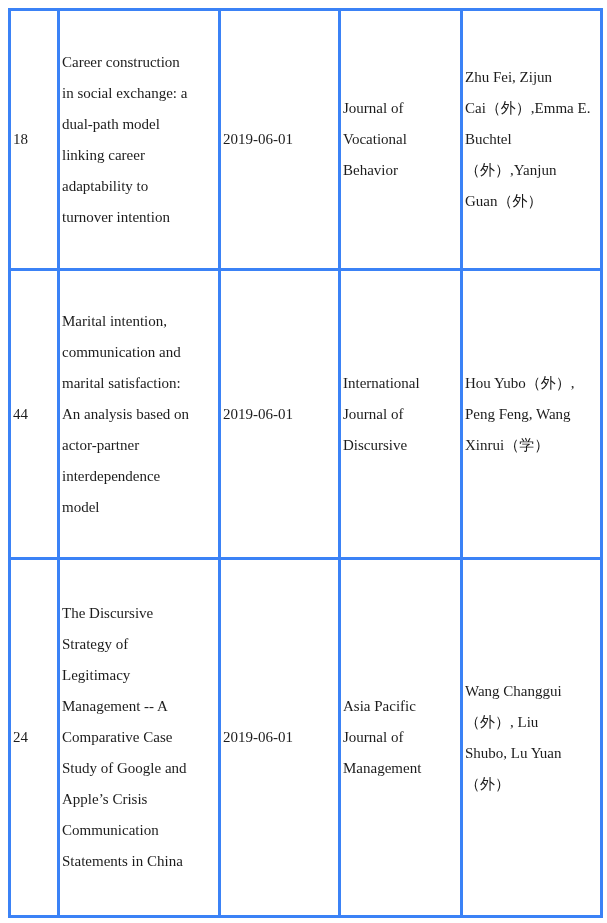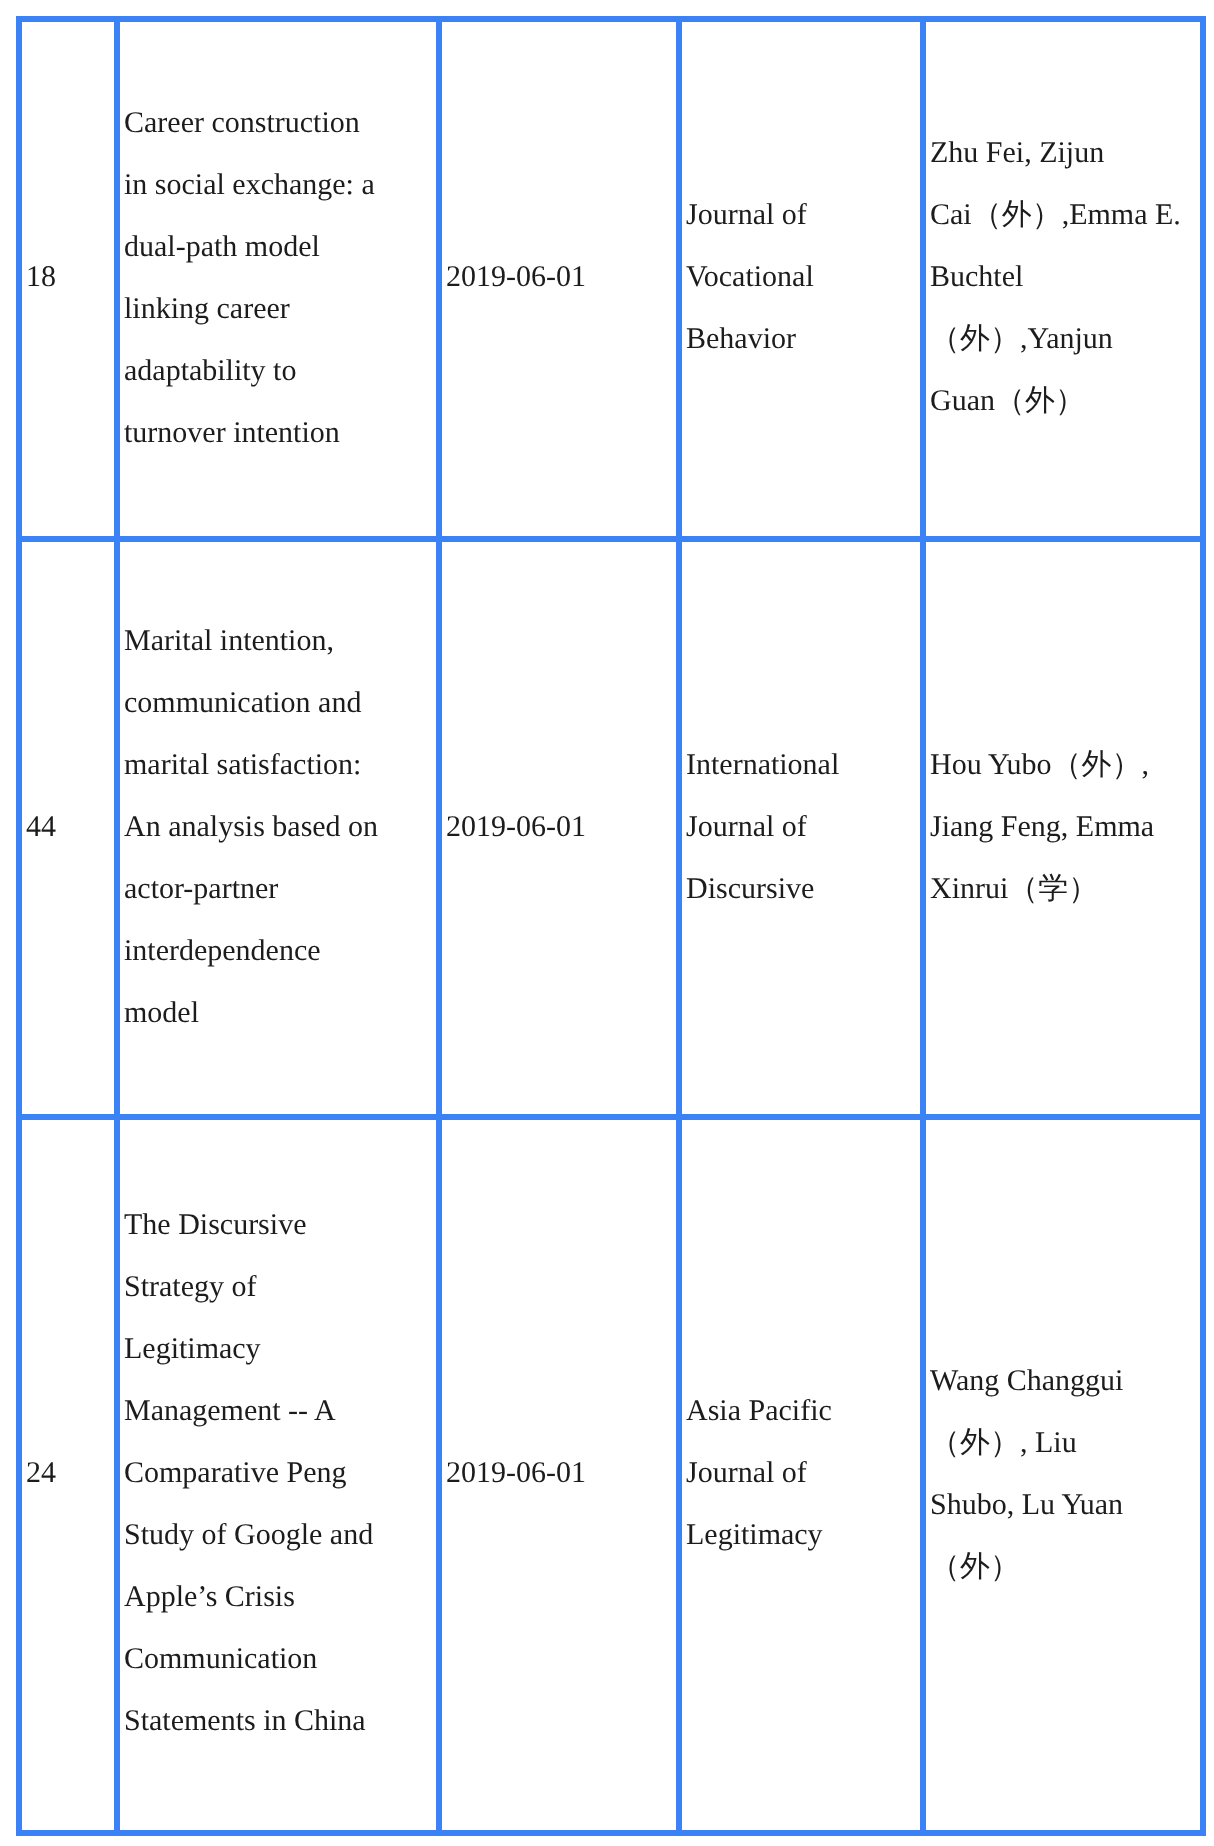--- a/index.html
+++ b/index.html
@@ -80,37 +80,37 @@
 marital satisfaction:
 An analysis based on
 actor-partner
 interdependence
 model</td>
       <td>2019-06-01</td>
       <td>International
 Journal of
 Discursive</td>
       <td>Hou Yubo（外）,
-Jiang Feng, Emma
+Peng Feng, Wang
 Xinrui（学）</td>
     </tr>
     <tr class="row-c">
       <td>24</td>
       <td>The Discursive
 Strategy of
 Legitimacy
 Management -- A
-Comparative Peng
+Comparative Case
 Study of Google and
 Apple’s Crisis
 Communication
 Statements in China</td>
       <td>2019-06-01</td>
       <td>Asia Pacific
 Journal of
-Legitimacy</td>
+Management</td>
       <td>Wang Changgui
 （外）, Liu
 Shubo, Lu Yuan
 （外）</td>
     </tr>
   </tbody>
 </table>
 
 </body></html>

